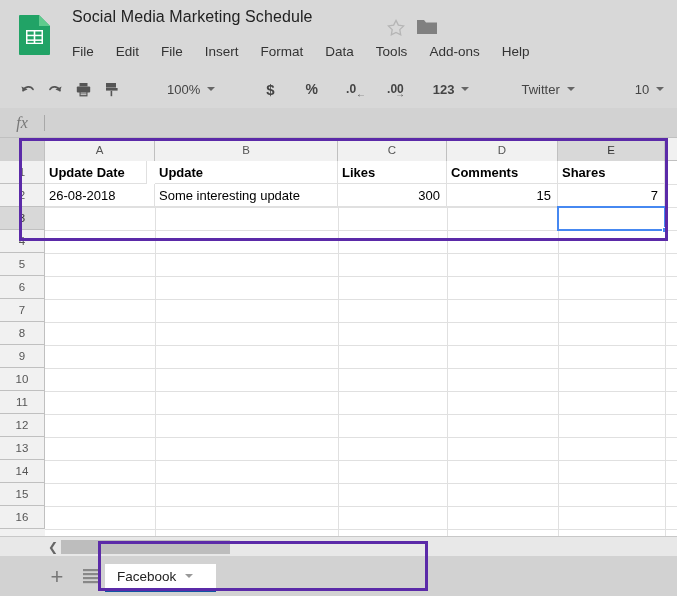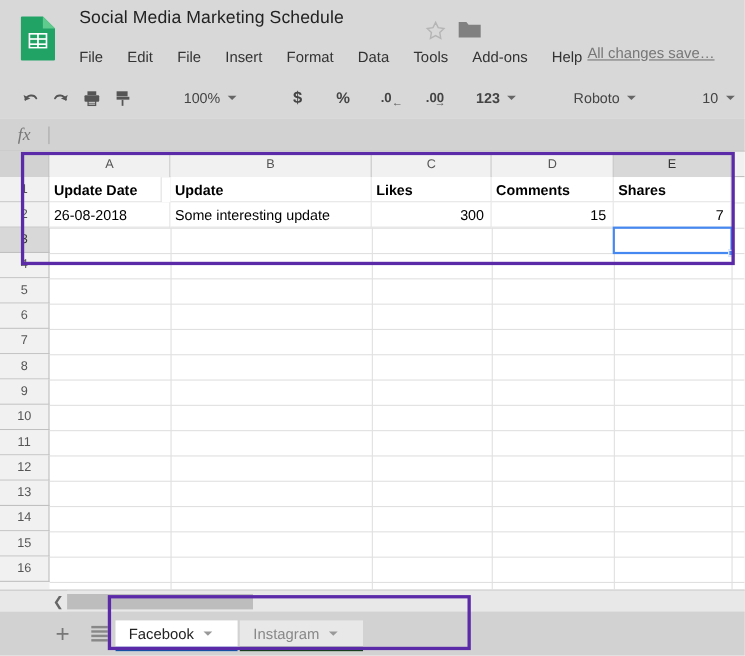--- a/index.html
+++ b/index.html
@@ -266,21 +266,20 @@
     <div class="menu-item">Edit</div>
     <div class="menu-item">File</div>
     <div class="menu-item">Insert</div>
     <div class="menu-item">Format</div>
     <div class="menu-item">Data</div>
     <div class="menu-item">Tools</div>
     <div class="menu-item">Add-ons</div>
     <div class="menu-item">Help</div>
   </div>
 
-  <div id="save-status">All changes save…</div>
 </div>
 
 <div id="toolbar">
   <div style="width:18px"></div>
 
   <div class="tb-group">
     <div class="tb-btn">
       <svg width="17" height="17" viewBox="0 0 17 17">
         <path d="M4 9.6 C6 5 12 4.6 14 8.4" fill="none" stroke="#555" stroke-width="1.7" stroke-linecap="round"></path>
         <path d="M2.4 5.4 L4.1 10.3 L8.6 8.6 z" fill="#555"></path>
@@ -330,21 +329,21 @@
     <span style="position:absolute;left:20px;bottom:3px;font-size:10px;color:#555">→</span>
   </div>
   <div class="tb-text" style="padding:0 4px 0 10px">
     <span style="font-weight:bold;font-size:13px">123</span>
     <span class="caret"></span>
   </div>
 
   <div class="tb-sep"></div>
 
   <div class="tb-text" style="width:120px;justify-content:space-between;padding:0 10px">
-    <span>Roboto</span>
+    <span>Twitter</span>
     <span class="caret"></span>
   </div>
 
   <div class="tb-sep"></div>
 
   <div class="tb-text" style="width:72px;justify-content:space-between;padding:0 12px">
     <span>10</span>
     <span class="caret"></span>
   </div>
 
@@ -449,20 +448,16 @@
       <rect x="1" y="9" width="15" height="2.2" fill="#888"></rect>
       <rect x="1" y="13" width="15" height="2.2" fill="#888"></rect>
     </svg>
   </div>
 
   <div id="tabs">
     <div class="sheet-tab active" style="border-bottom-color:#1155a3">
       <span>Facebook</span>
       <span class="tab-caret"></span>
     </div>
-    <div class="sheet-tab" style="border-bottom-color:#13420f">
-      <span>Instagram</span>
-      <span class="tab-caret"></span>
-    </div>
   </div>
 </div>
 
 <div id="purple-tabs"></div>
 
 </body></html>

